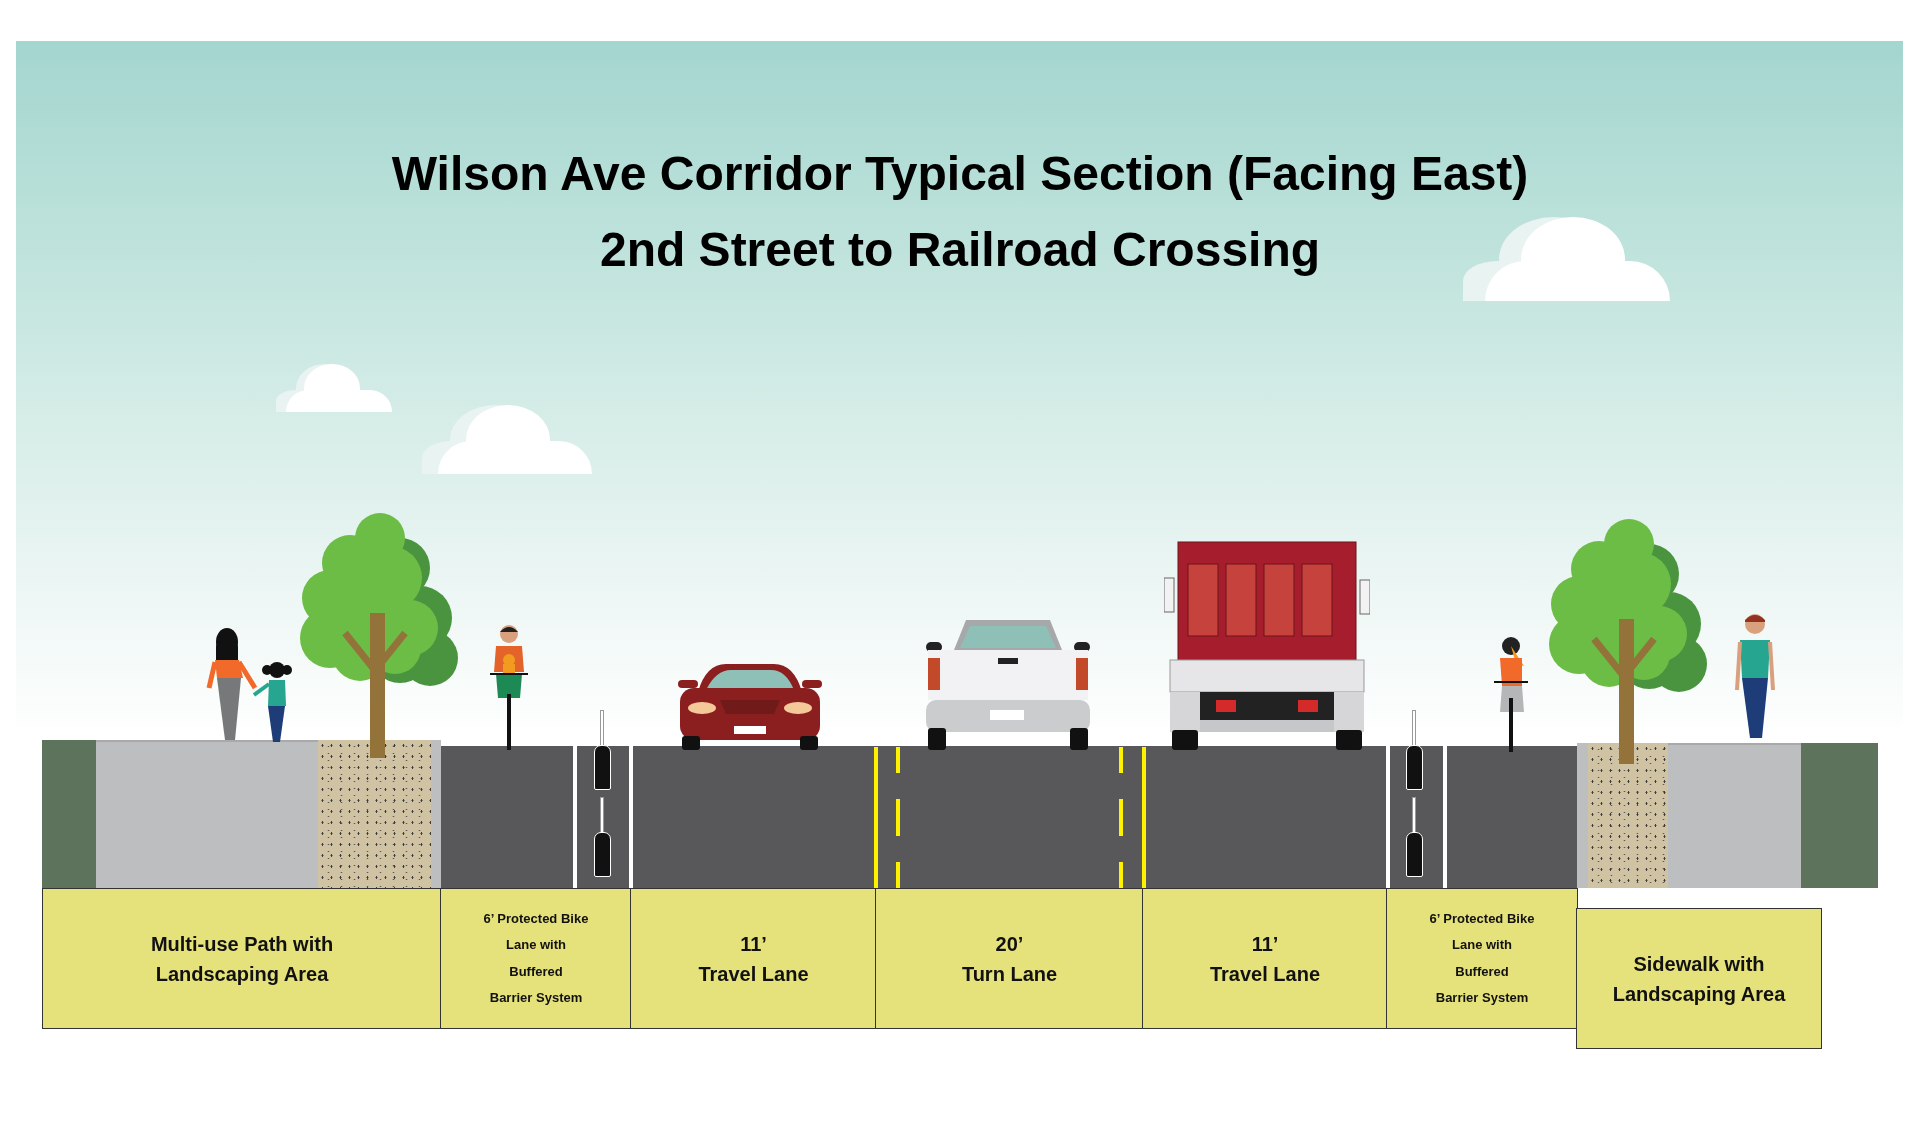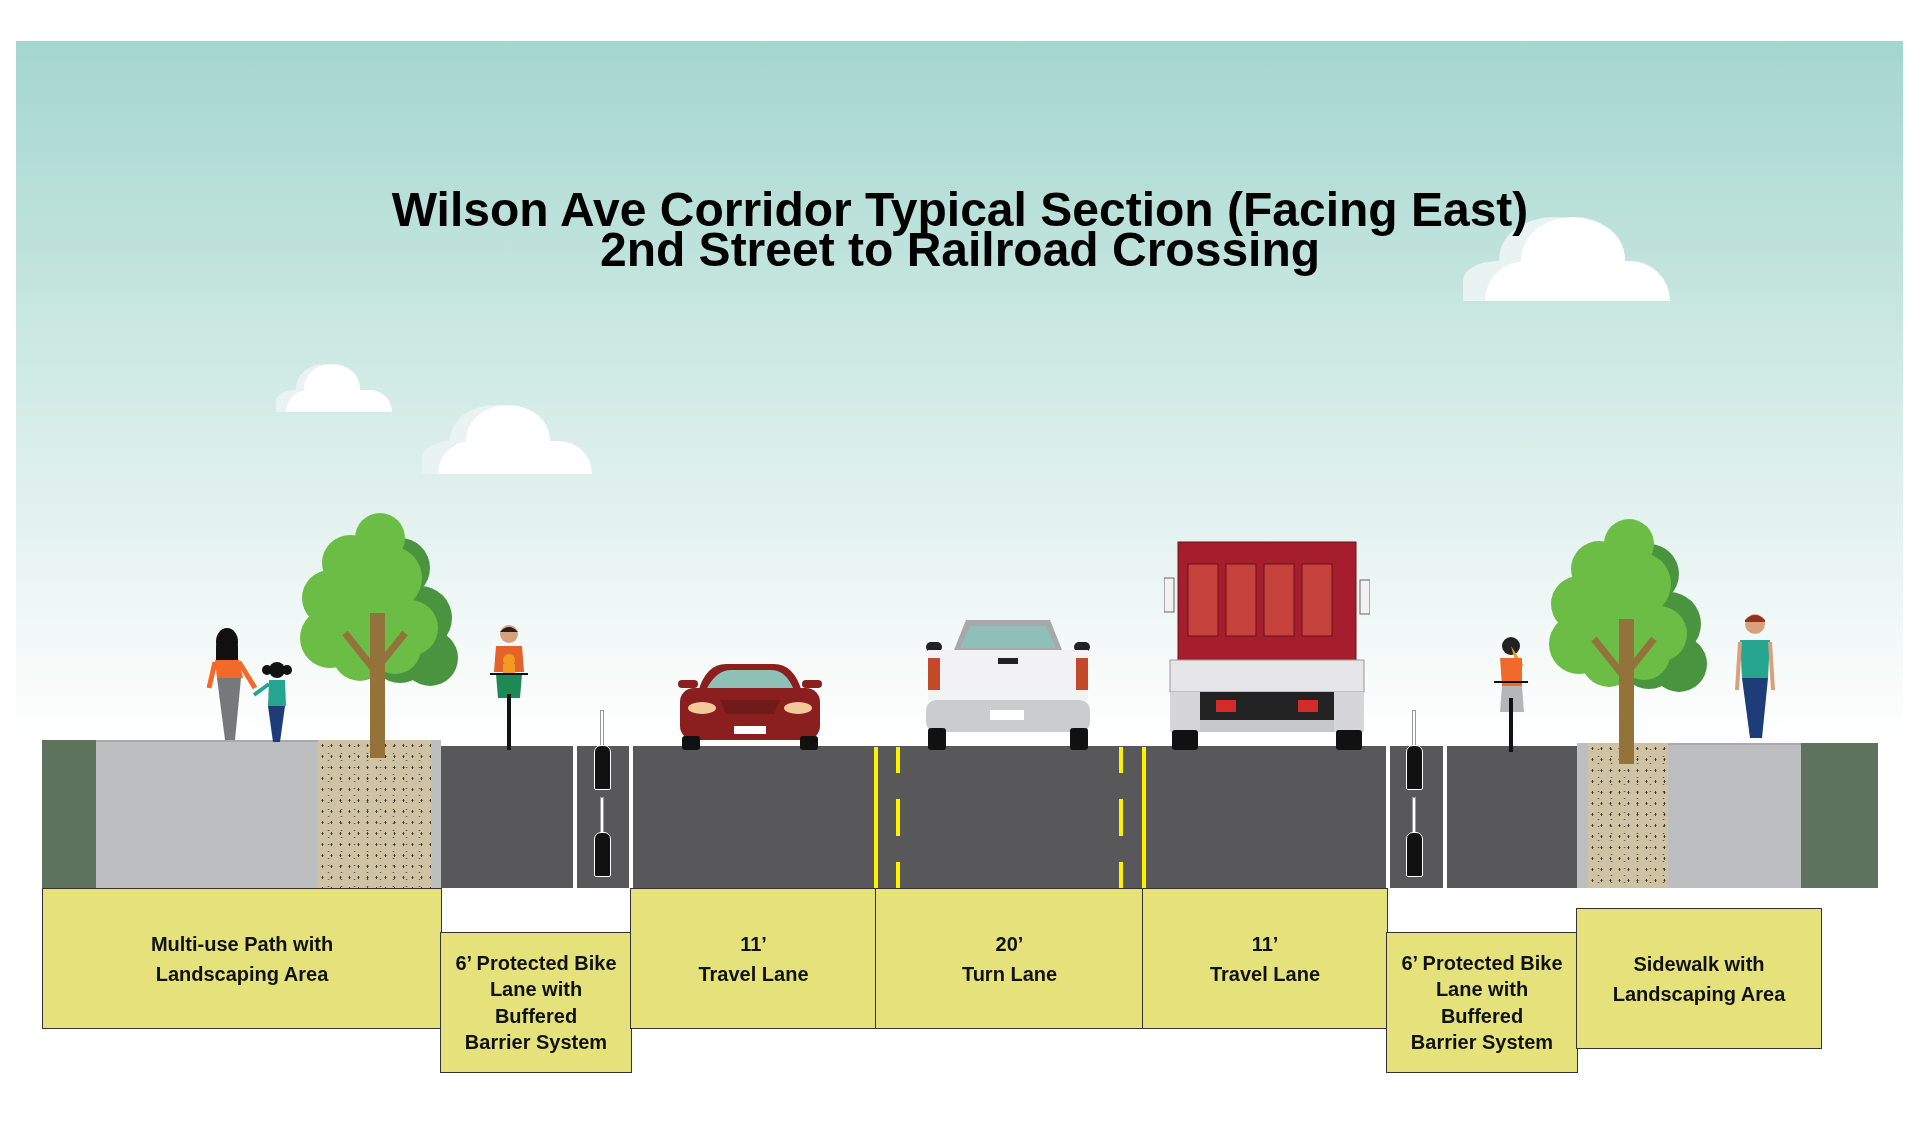--- a/index.html
+++ b/index.html
@@ -8,21 +8,21 @@
   #sky{left:16px;top:41px;width:1887px;height:700px;
        background:linear-gradient(to bottom,#a3d6cf 0%,#bfe3dc 30%,#d7ede8 55%,#eef7f5 80%,#ffffff 100%);}
   .title{left:0;width:1920px;text-align:center;font-weight:bold;color:#000;font-size:48px;line-height:56px;}
   .cloud{position:absolute;}
   .cloud .c1{position:absolute;background:#ffffff;border-radius:50% 50% 0 0;}
   .cloud .sh{position:absolute;background:#e9f3f1;border-radius:50% 50% 0 0;}
   .lbl{position:absolute;top:888px;height:141px;background:#e6e27b;border:1.5px solid #333;box-sizing:border-box;
        display:flex;align-items:center;justify-content:center;text-align:center;font-weight:bold;color:#111;}
   .lbl span{display:block;white-space:pre-line;}
   .big{font-size:20px;line-height:30px;}
-  .small{font-size:20px;line-height:26.5px;margin-top:44px;}
+  .small{font-size:13px;line-height:26.5px;}
   .seg{position:absolute;}
   .wline{position:absolute;background:#ffffff;width:4px;top:746px;height:142px;}
   .yline{position:absolute;background:#fff200;width:4px;}
   .bollard{position:absolute;width:17px;}
   .bollard .post{position:absolute;left:6px;width:4px;background:#fff;border:1px solid #999;box-sizing:border-box;}
   .bollard .base{position:absolute;left:0;width:17px;background:#111;border-radius:7px 7px 2px 2px;border:1.5px solid #fff;box-sizing:border-box;}
   .speck{background-image:radial-gradient(#3a3a3a 0.8px,transparent 1.2px),radial-gradient(#5a5a5a 0.7px,transparent 1.1px);
          background-size:9px 11px,13px 7px;background-position:0 0,4px 3px;background-color:#cfc3a3;}
 </style>
 </head>
@@ -42,21 +42,21 @@
   <div class="c1" style="left:44px;top:0;width:84px;height:69px;"></div>
   <div class="c1" style="left:16px;top:36px;width:154px;height:33px;border-radius:60px 60px 0 0;"></div>
 </div>
 <div class="cloud" style="left:1463px;top:217px;width:207px;height:84px;">
   <div class="sh" style="left:0;top:44px;width:70px;height:40px;"></div>
   <div class="sh" style="left:36px;top:0;width:110px;height:84px;"></div>
   <div class="c1" style="left:58px;top:0;width:104px;height:84px;"></div>
   <div class="c1" style="left:22px;top:44px;width:185px;height:40px;border-radius:70px 70px 0 0;"></div>
 </div>
 
-<div class="abs title" style="top:146px;margin-top:36px;">Wilson Ave Corridor Typical Section (Facing East)</div>
+<div class="abs title" style="top:146px;">Wilson Ave Corridor Typical Section (Facing East)</div>
 <div class="abs title" style="top:222px;">2nd Street to Railroad Crossing</div>
 
 <div class="seg" style="left:42px;top:740px;width:54px;height:148px;background:#5e735c;"></div>
 <div class="seg" style="left:96px;top:740px;width:222px;height:148px;background:#bdbec0;border-top:2px solid #a8a9ab;box-sizing:border-box;"></div>
 <div class="seg speck" style="left:318px;top:740px;width:113px;height:148px;"></div>
 <div class="seg" style="left:431px;top:740px;width:10px;height:148px;background:#bdbec0;"></div>
 
 <div class="seg" style="left:441px;top:746px;width:1136px;height:142px;background:#58585a;"></div>
 
 <div class="seg" style="left:1577px;top:743px;width:11px;height:145px;background:#bdbec0;"></div>

